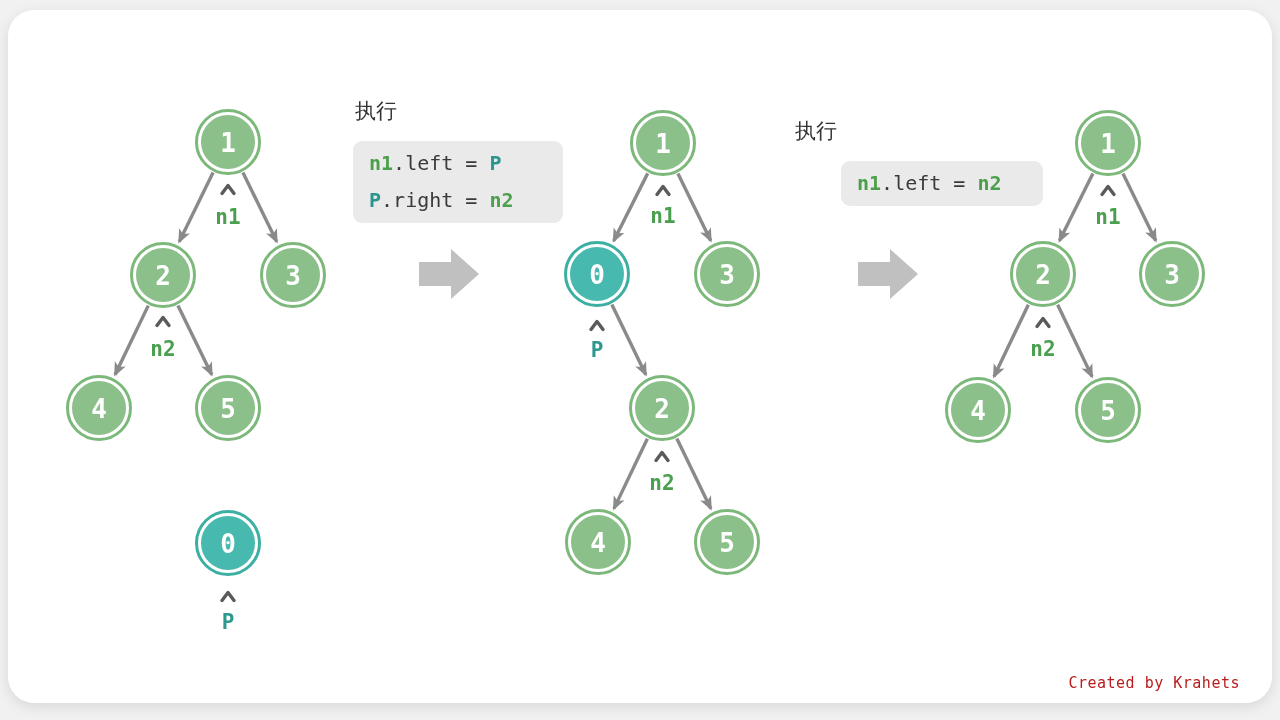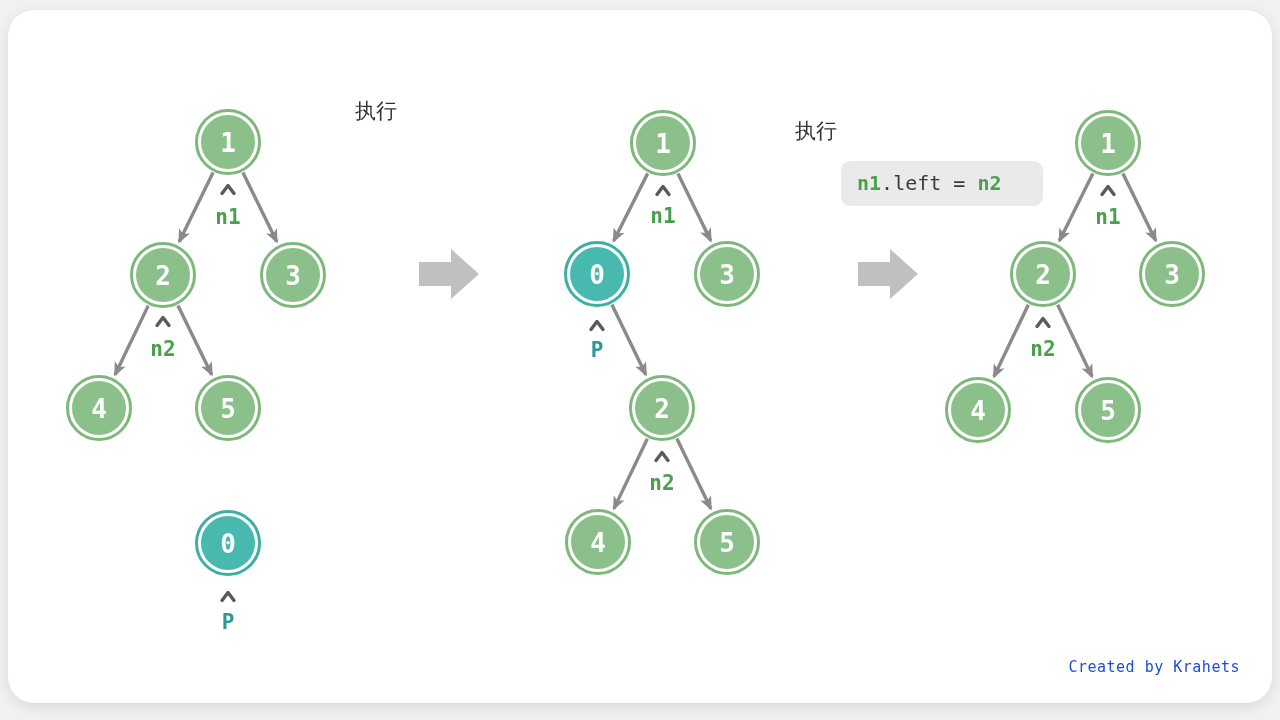--- a/index.html
+++ b/index.html
@@ -51,24 +51,24 @@
   .tok-plain { color: var(--code-plain, #3a3a3a); }
   .tok-green { color: var(--code-green, #4ca04c); font-weight: bold; }
   .tok-teal  { color: var(--code-teal, #2a968d); font-weight: bold; }
   #exec-group-0 { left: 353px; top: 97px; }
   #exec-group-0 .code-box { width: 178px; }
   #exec-group-1 { left: 793px; top: 117px; }
   #exec-group-1 .code-box { width: 170px; margin-left: 48px; }
   .watermark {
     position: absolute;
     right: 40px;
-    bottom: 44px;
+    bottom: 28px;
     font-family: "DejaVu Sans Mono", "Liberation Mono", monospace;
     font-size: 15px;
-    color: #1d4ed8;
+    color: #b91c1c;
     letter-spacing: 0.5px;
   }
 </style>
 </head>
 <body>
 
 <div class="card"></div>
 
 <svg id="diagram-svg" viewBox="0 0 1280 720">
     <defs>
@@ -211,20 +211,21 @@
       </g>
       <g>
         <path d="M1037,326.5 L1043,318.5 L1049,326.5" fill="none" stroke="#5A5A5A" stroke-width="3.4" stroke-linecap="round" stroke-linejoin="round"></path>
         <text x="1043" y="349" fill="#4AA04E" font-family="&quot;DejaVu Sans Mono&quot;,&quot;Liberation Mono&quot;,monospace" font-size="21" font-weight="bold" text-anchor="middle" dominant-baseline="central">n2</text>
       </g>
     </g>
   </svg>
 
 <div class="exec-group" id="exec-group-0">
   <div class="exec-title">执行</div>
+  <div class="code-box" id="code-box-0"><span class="code-line"><span class="tok-green">n1</span><span class="tok-plain">.left = </span><span class="tok-teal">P</span></span><span class="code-line"><span class="tok-teal">P</span><span class="tok-plain">.right = </span><span class="tok-green">n2</span></span></div>
 </div>
 
 <div class="exec-group" id="exec-group-1">
   <div class="exec-title">执行</div>
   <div class="code-box" id="code-box-1"><span class="code-line"><span class="tok-green">n1</span><span class="tok-plain">.left = </span><span class="tok-green">n2</span></span></div>
 </div>
 
 <div class="watermark">Created by Krahets</div>
 
 </body></html>

